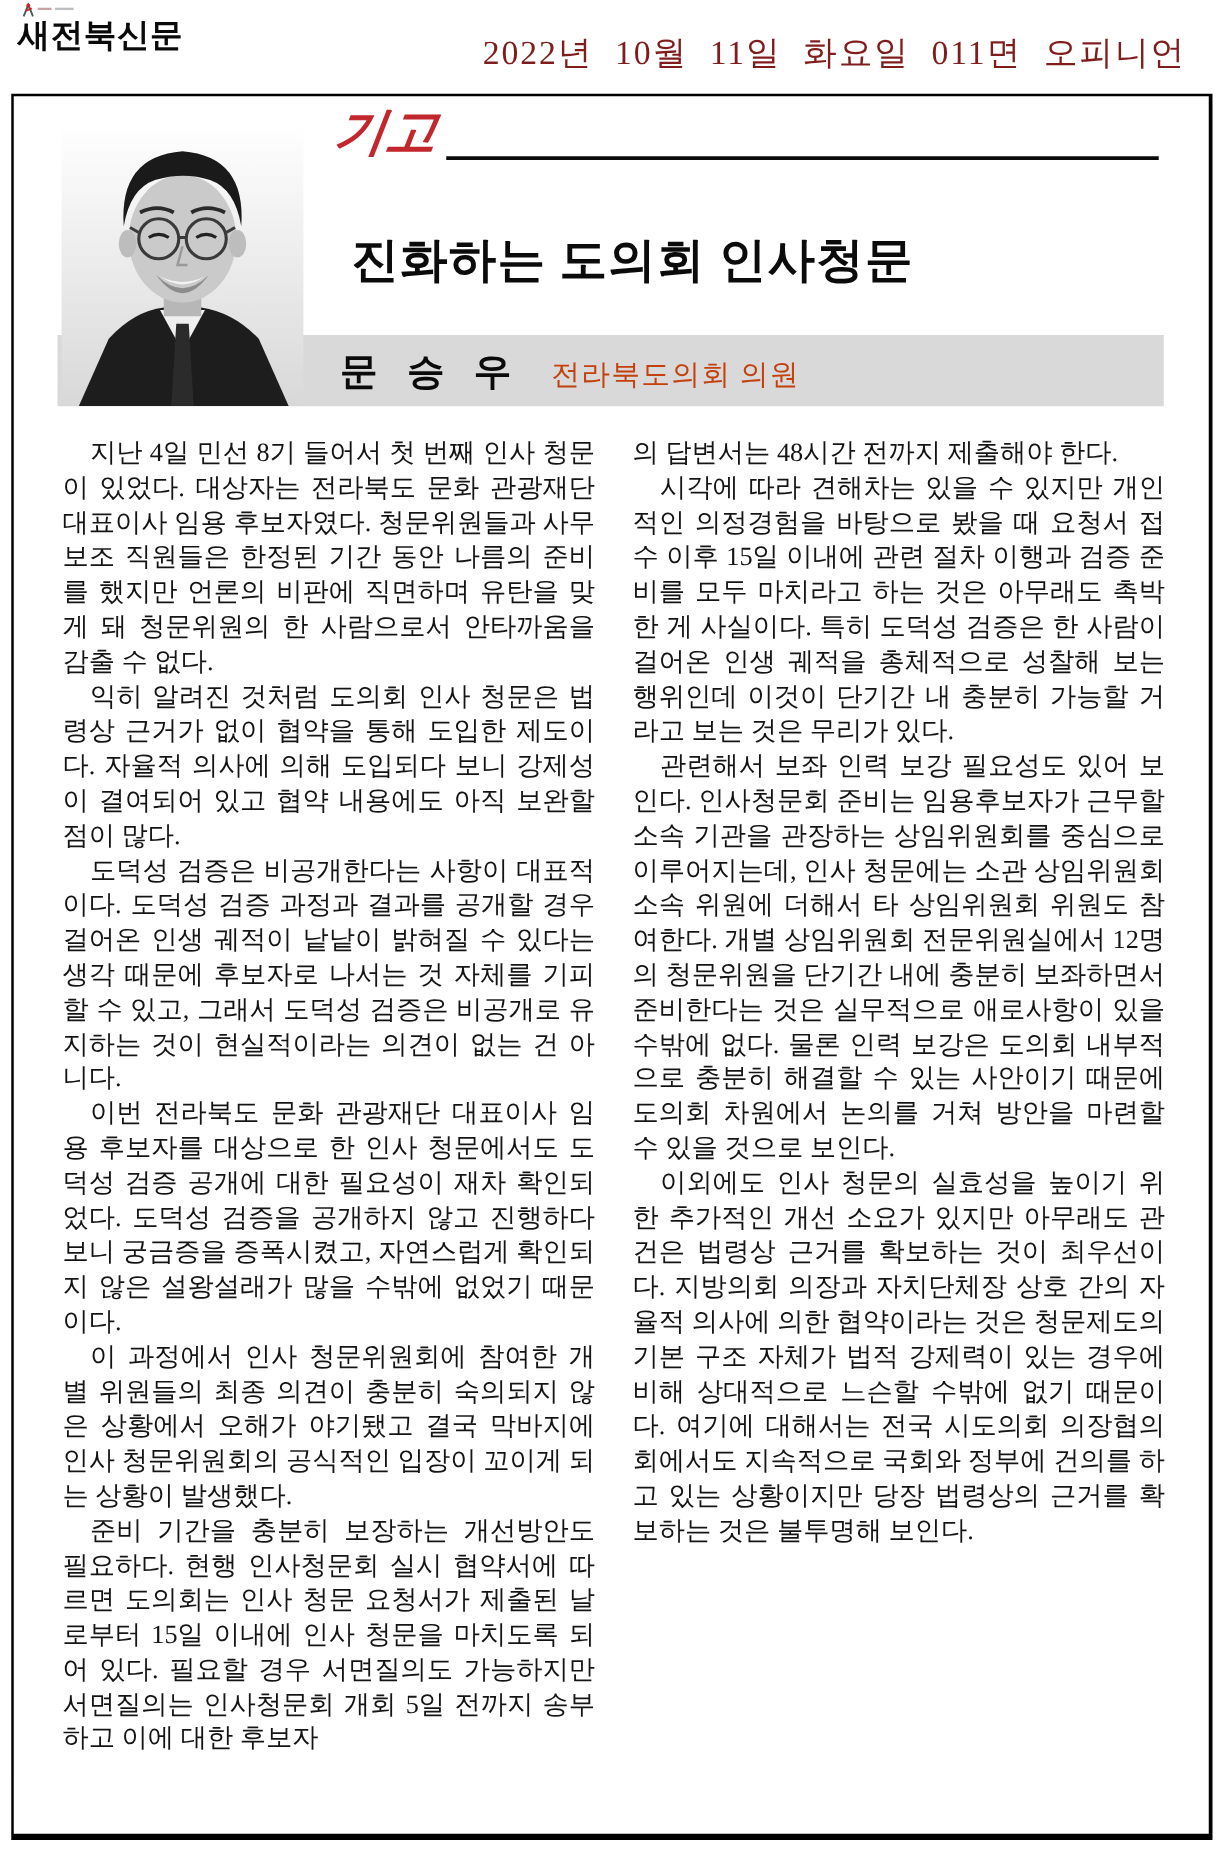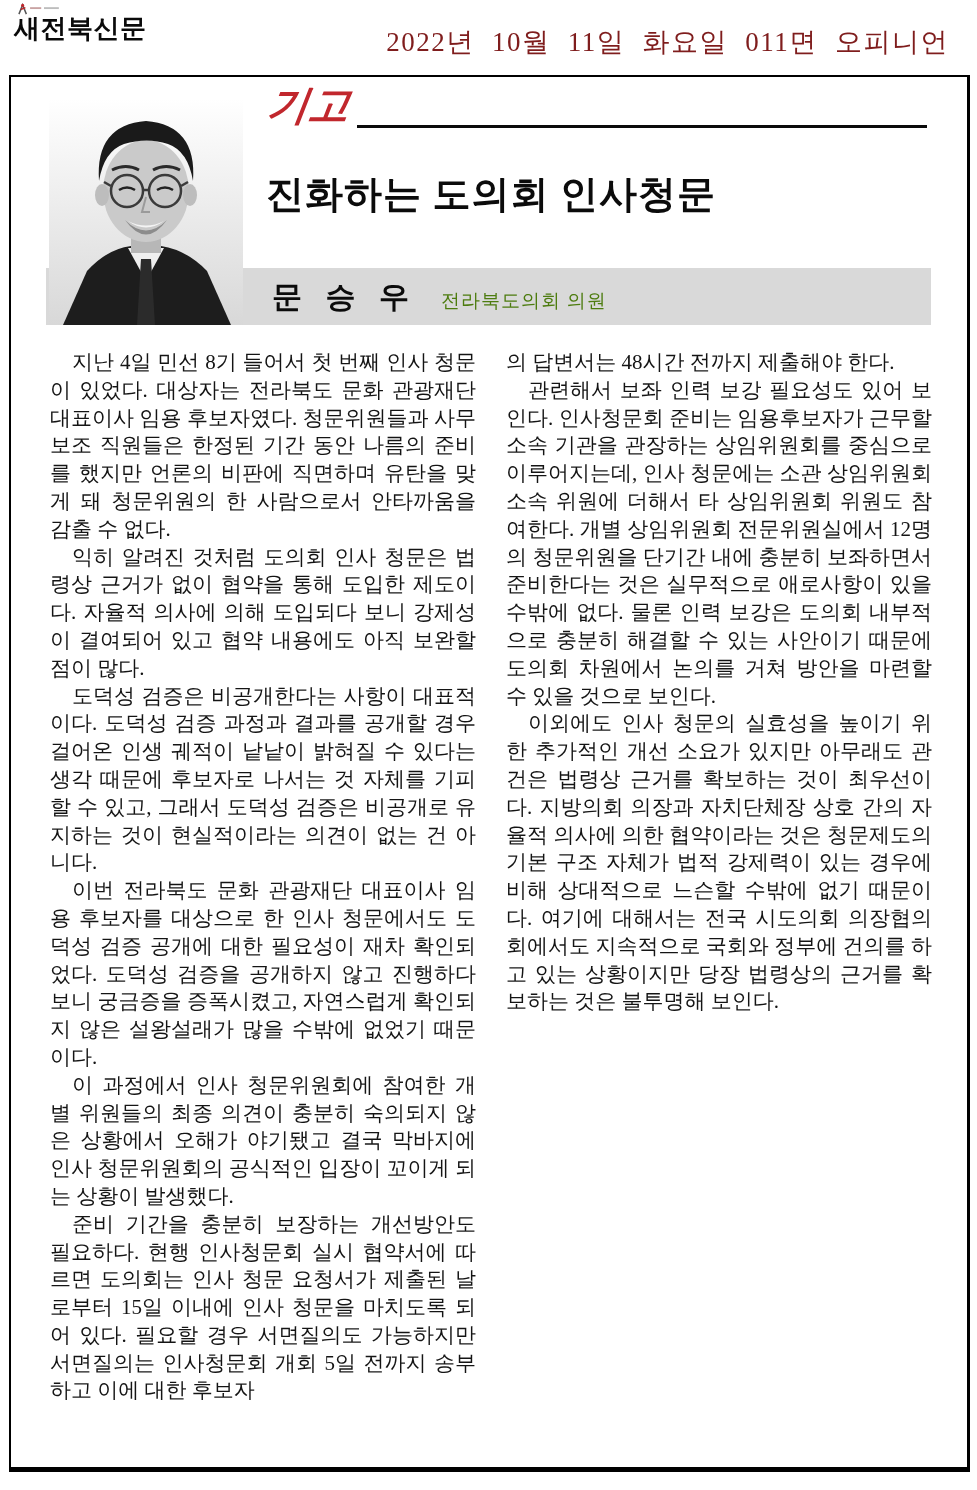--- a/index.html
+++ b/index.html
@@ -49,21 +49,21 @@
   }
 
   .title {
     position:absolute; left:255px; top:94px;
     font-size:38px; line-height:46px; font-weight:bold; letter-spacing:1px;
     color:#0b0b0b; white-space:nowrap;
   }
 
   .author { position:absolute; left:261px; top:200px; display:flex; align-items:baseline; }
   .author-name { font-size:30px; font-weight:bold; letter-spacing:8px; color:#0b0b0b;text-align:right; }
-  .author-role { font-size:19px; letter-spacing:1px; margin-left:24px; color:#4d7c0f; }
+  .author-role { font-size:23px; letter-spacing:1px; margin-left:24px; color:#c2410c; }
 
   
   .columns {
     position:absolute; left:39px; top:272px; width:882px;
     display:flex; gap:30px;
   }
   .column { flex:1 1 0; min-width:0; }
   .para {
     margin:0; font-size:21px; line-height:27.8px; text-align:justify;
     color:#141414; word-break:break-all;
@@ -132,36 +132,37 @@
       <path d="M97 98 L93 113 L101 113" fill="none" stroke="#9a9a9a" stroke-width="2"></path>
 
       <path d="M76 121 Q97 142 118 121 Q97 150 76 121 Z" fill="#8c8c8c"></path>
       <path d="M79 122 Q97 135 115 122 Q97 131 79 122 Z" fill="#f4f4f4"></path>
     </svg>
   </div>
 
   <div class="giko">기고</div>
   <div class="giko-line"></div>
 
-  <h1 class="title" style="margin:0;text-align:center;">진화하는 도의회 인사청문</h1>
+  <h1 class="title" style="margin:15px;text-align:center;">진화하는 도의회 인사청문</h1>
 
   <div class="author">
     <span class="author-name">문 승 우</span>
     <span class="author-role">전라북도의회 의원</span>
   </div>
 
   <div class="columns">
     <div class="column">
         <p class="para indent">지난 4일 민선 8기 들어서 첫 번째 인사 청문이 있었다. 대상자는 전라북도 문화 관광재단 대표이사 임용 후보자였다. 청문위원들과 사무보조 직원들은 한정된 기간 동안 나름의 준비를 했지만 언론의 비판에 직면하며 유탄을 맞게 돼 청문위원의 한 사람으로서 안타까움을 감출 수 없다.</p>
         <p class="para indent">익히 알려진 것처럼 도의회 인사 청문은 법령상 근거가 없이 협약을 통해 도입한 제도이다. 자율적 의사에 의해 도입되다 보니 강제성이 결여되어 있고 협약 내용에도 아직 보완할 점이 많다.</p>
         <p class="para indent">도덕성 검증은 비공개한다는 사항이 대표적이다. 도덕성 검증 과정과 결과를 공개할 경우 걸어온 인생 궤적이 낱낱이 밝혀질 수 있다는 생각 때문에 후보자로 나서는 것 자체를 기피할 수 있고, 그래서 도덕성 검증은 비공개로 유지하는 것이 현실적이라는 의견이 없는 건 아니다.</p>
         <p class="para indent">이번 전라북도 문화 관광재단 대표이사 임용 후보자를 대상으로 한 인사 청문에서도 도덕성 검증 공개에 대한 필요성이 재차 확인되었다. 도덕성 검증을 공개하지 않고 진행하다 보니 궁금증을 증폭시켰고, 자연스럽게 확인되지 않은 설왕설래가 많을 수밖에 없었기 때문이다.</p>
         <p class="para indent">이 과정에서 인사 청문위원회에 참여한 개별 위원들의 최종 의견이 충분히 숙의되지 않은 상황에서 오해가 야기됐고 결국 막바지에 인사 청문위원회의 공식적인 입장이 꼬이게 되는 상황이 발생했다.</p>
         <p class="para indent">준비 기간을 충분히 보장하는 개선방안도 필요하다. 현행 인사청문회 실시 협약서에 따르면 도의회는 인사 청문 요청서가 제출된 날로부터 15일 이내에 인사 청문을 마치도록 되어 있다. 필요할 경우 서면질의도 가능하지만 서면질의는 인사청문회 개회 5일 전까지 송부하고 이에 대한 후보자</p>
       </div>
     <div class="column">
         <p class="para">의 답변서는 48시간 전까지 제출해야 한다.</p>
+        <p class="para indent">시각에 따라 견해차는 있을 수 있지만 개인적인 의정경험을 바탕으로 봤을 때 요청서 접수 이후 15일 이내에 관련 절차 이행과 검증 준비를 모두 마치라고 하는 것은 아무래도 촉박한 게 사실이다. 특히 도덕성 검증은 한 사람이 걸어온 인생 궤적을 총체적으로 성찰해 보는 행위인데 이것이 단기간 내 충분히 가능할 거라고 보는 것은 무리가 있다.</p>
         <p class="para indent">관련해서 보좌 인력 보강 필요성도 있어 보인다. 인사청문회 준비는 임용후보자가 근무할 소속 기관을 관장하는 상임위원회를 중심으로 이루어지는데, 인사 청문에는 소관 상임위원회 소속 위원에 더해서 타 상임위원회 위원도 참여한다. 개별 상임위원회 전문위원실에서 12명의 청문위원을 단기간 내에 충분히 보좌하면서 준비한다는 것은 실무적으로 애로사항이 있을 수밖에 없다. 물론 인력 보강은 도의회 내부적으로 충분히 해결할 수 있는 사안이기 때문에 도의회 차원에서 논의를 거쳐 방안을 마련할 수 있을 것으로 보인다.</p>
         <p class="para indent">이외에도 인사 청문의 실효성을 높이기 위한 추가적인 개선 소요가 있지만 아무래도 관건은 법령상 근거를 확보하는 것이 최우선이다. 지방의회 의장과 자치단체장 상호 간의 자율적 의사에 의한 협약이라는 것은 청문제도의 기본 구조 자체가 법적 강제력이 있는 경우에 비해 상대적으로 느슨할 수밖에 없기 때문이다. 여기에 대해서는 전국 시도의회 의장협의회에서도 지속적으로 국회와 정부에 건의를 하고 있는 상황이지만 당장 법령상의 근거를 확보하는 것은 불투명해 보인다.</p>
       </div>
   </div>
 
 </div>
 
 </body></html>

